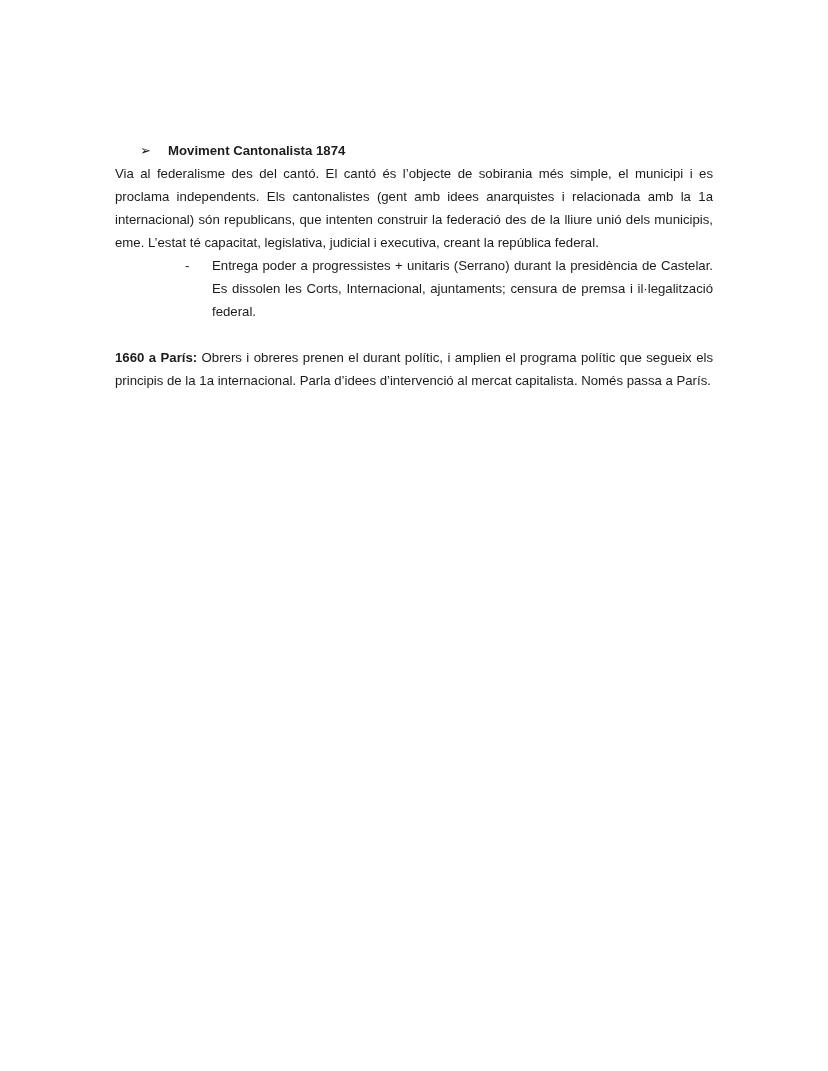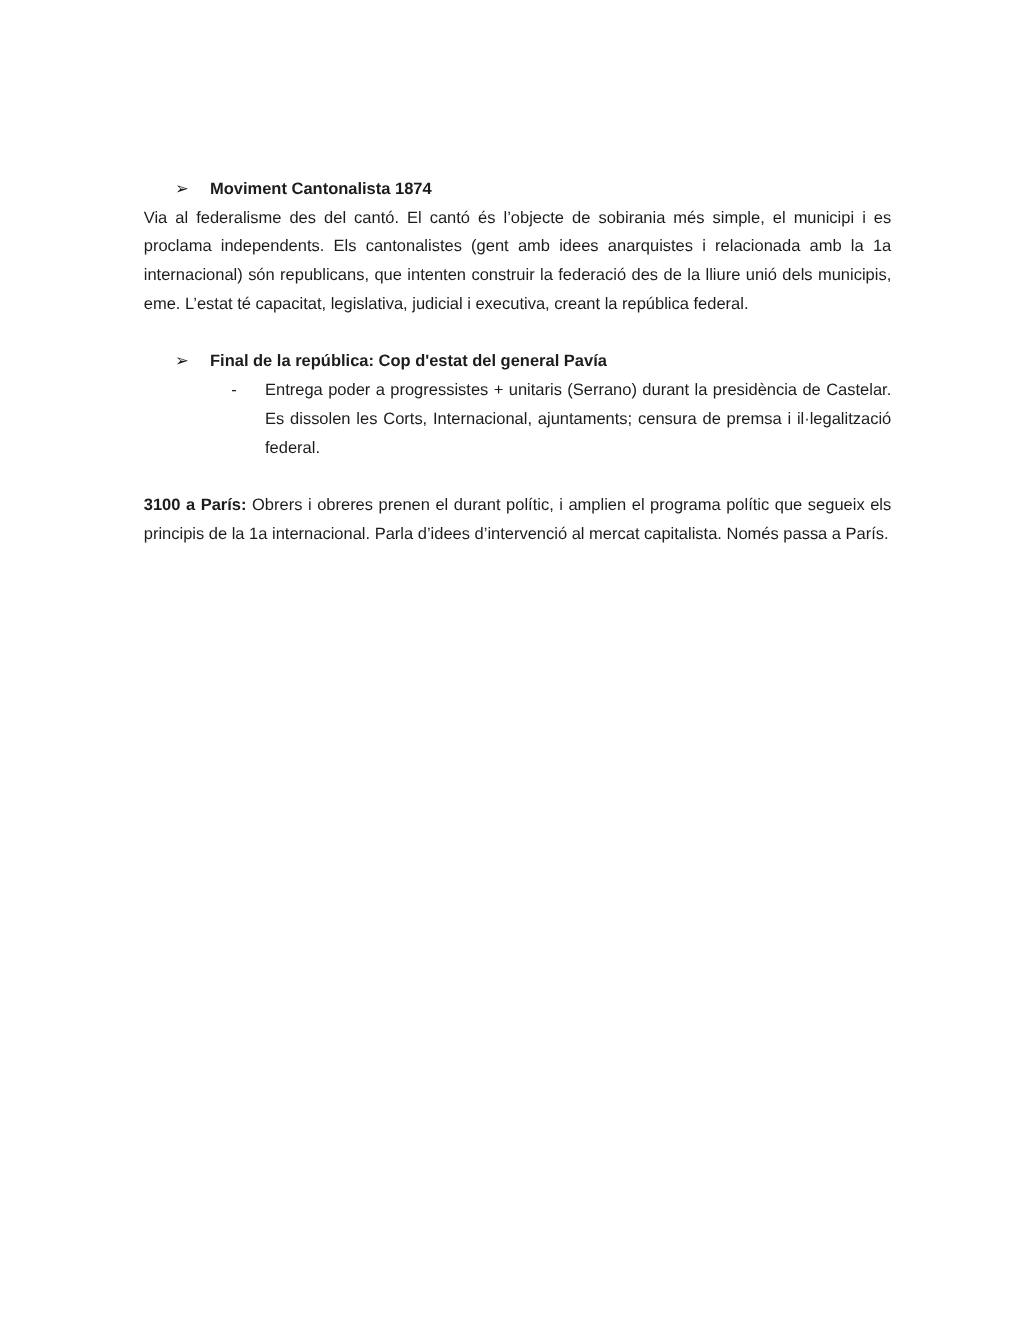--- a/index.html
+++ b/index.html
@@ -62,20 +62,19 @@
 <body>
 
 <div class="page">
   <div class="content">
 
     <div class="heading"><span class="bullet-arrow">➢</span><span class="heading-label">Moviment Cantonalista 1874</span></div>
 
     <p class="para">Via al federalisme des del cantó. El cantó és l’objecte de sobirania més simple, el municipi i es proclama independents. Els cantonalistes (gent amb idees anarquistes i relacionada amb la 1a internacional) són republicans, que intenten construir la federació des de la lliure unió dels municipis, eme. L’estat té capacitat, legislativa, judicial i executiva, creant la república federal.</p>
 
 
-    <div class="heading spaced"><span class="bullet-arrow">➢</span><span class="heading-label">Final de la república: Cop d'estat del general Pavía</span></div>
 
     <p class="sub-item"><span class="sub-marker">-</span><span>Entrega poder a progressistes + unitaris (Serrano) durant la presidència de Castelar. Es dissolen les Corts, Internacional, ajuntaments; censura de premsa i il·legalització federal.</span></p>
 
-    <p class="para spaced"><span class="bold">3100 a París:</span><span> Obrers i obreres prenen el durant polític, i amplien el programa polític que segueix els principis de la 1a internacional. Parla d’idees d’intervenció al mercat capitalista. Només passa a París.</span></p>
+    <p class="para spaced"><span class="bold">1660 a París:</span><span> Obrers i obreres prenen el durant polític, i amplien el programa polític que segueix els principis de la 1a internacional. Parla d’idees d’intervenció al mercat capitalista. Només passa a París.</span></p>
 
   </div>
 </div>
 
 </body></html>

